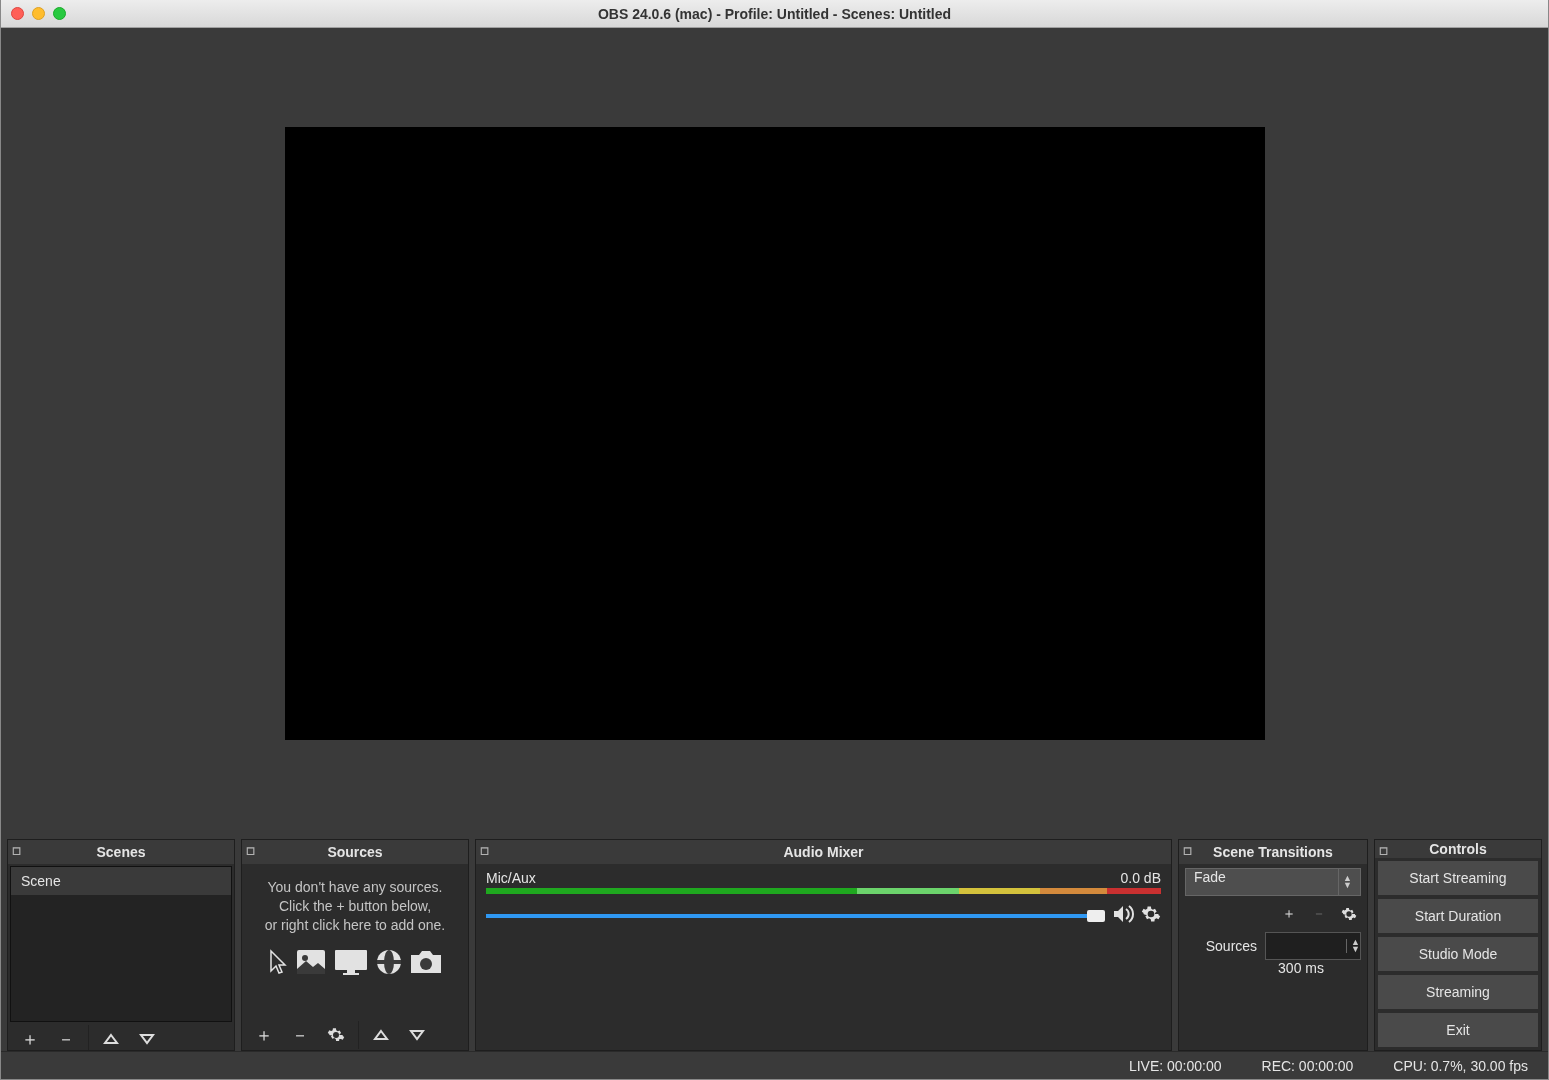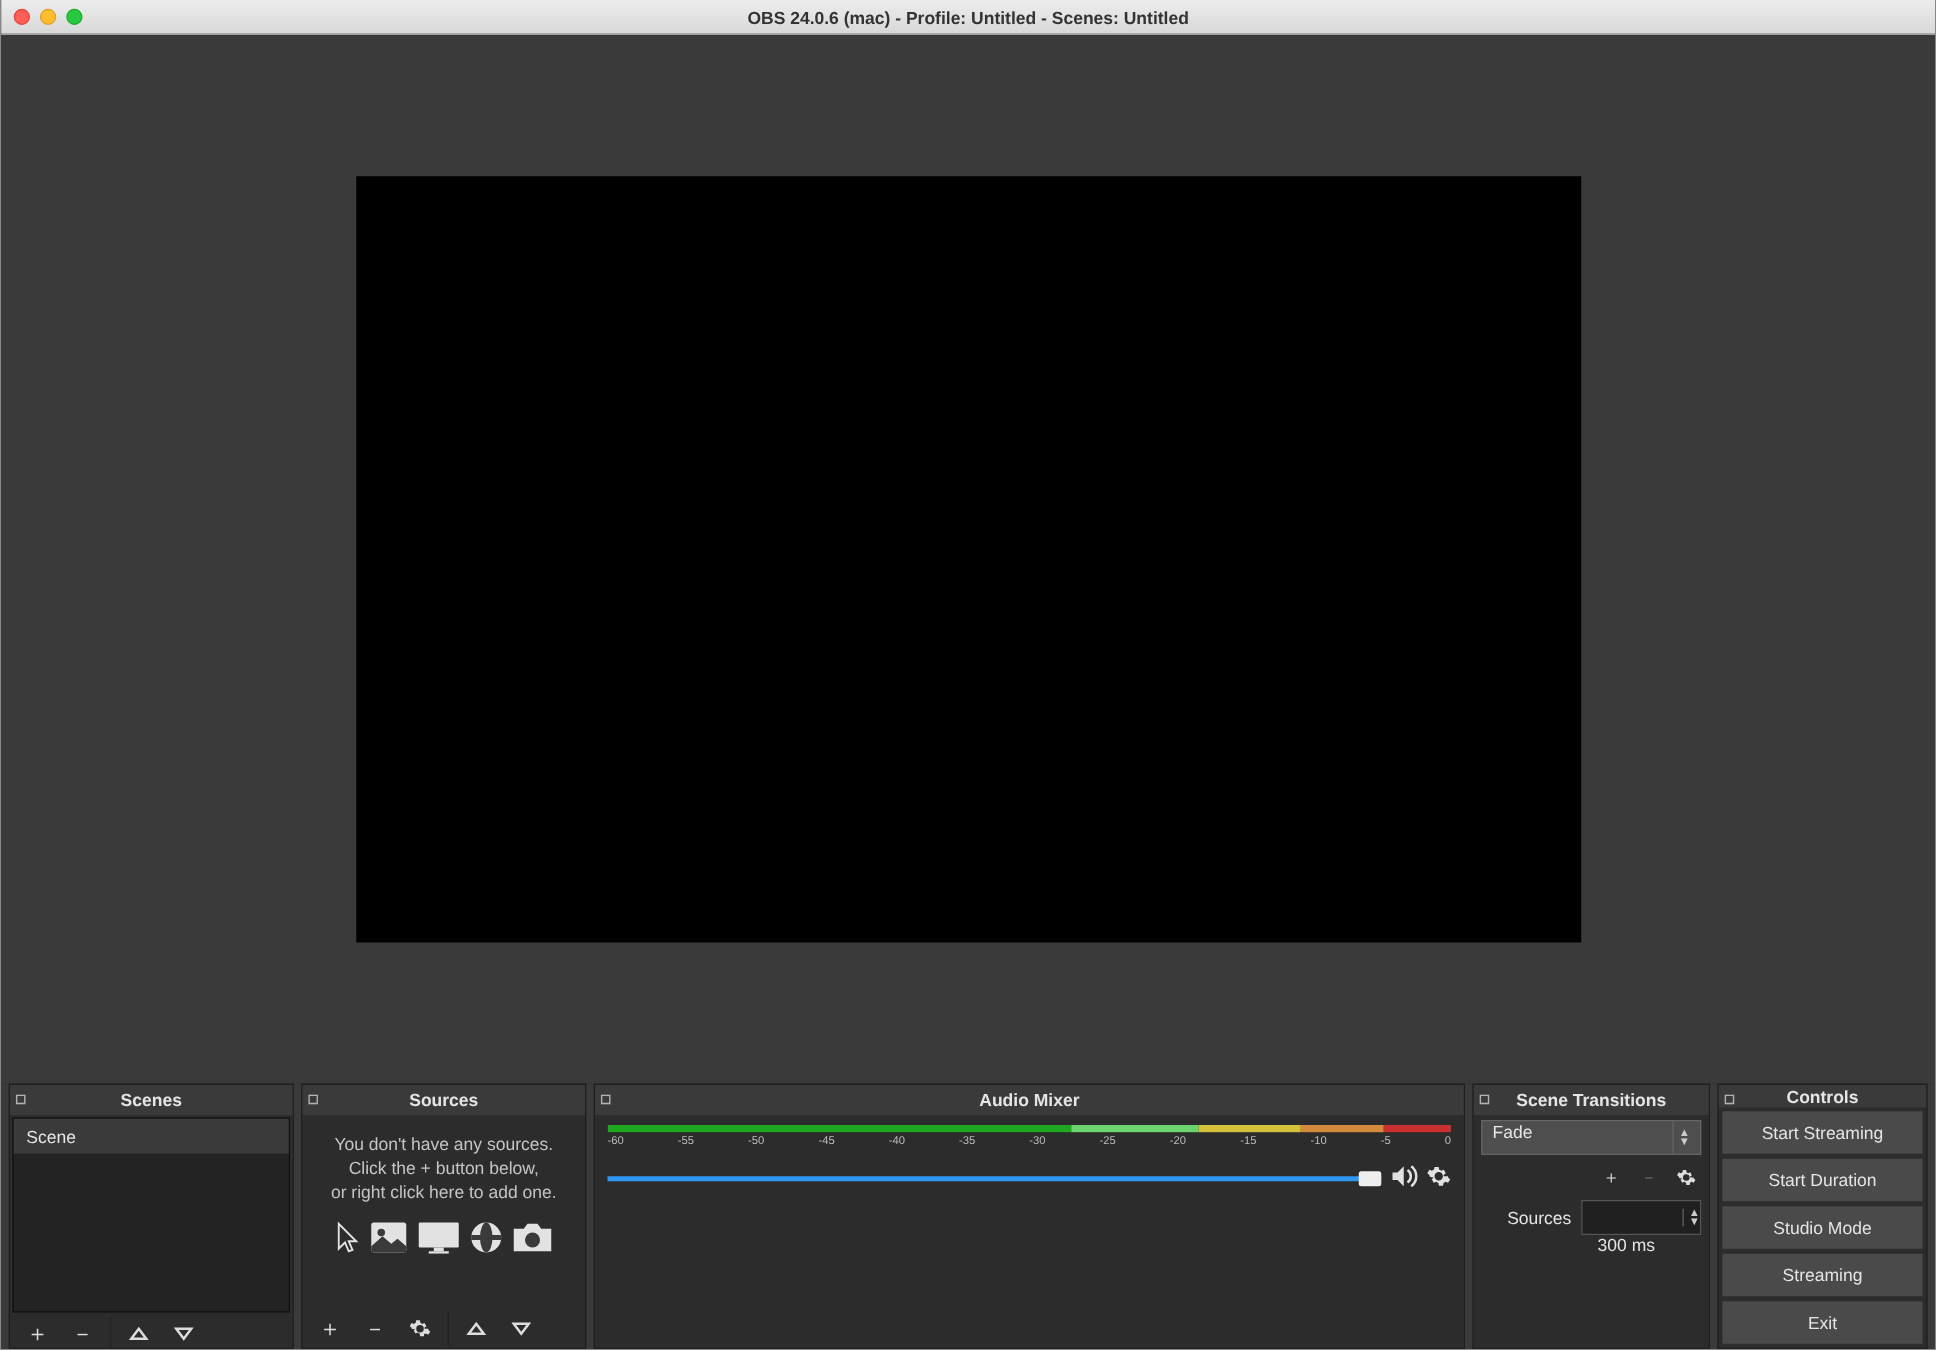--- a/index.html
+++ b/index.html
@@ -204,42 +204,31 @@
       </div>
     </div>
 
     <div class="dock mixer">
       <div class="dock-head">
         <span class="detach">◻</span>
         <span>Audio Mixer</span>
       </div>
       <div class="dock-body mixer-body">
         <div class="mixer-row">
+          <div class="mixer-top">
+            <span>Mic/Aux</span>
+            <span>0.0 dB</span>
+          </div>
           <div class="meter-wrap">
             <div class="meter">
               <div class="seg g1"></div>
                 <div class="seg g2"></div>
                 <div class="seg y1"></div>
                 <div class="seg o1"></div>
                 <div class="seg r1"></div>
-            </div>
-            <div class="ticks">
-              <span>-60</span>
-                <span>-55</span>
-                <span>-50</span>
-                <span>-45</span>
-                <span>-40</span>
-                <span>-35</span>
-                <span>-30</span>
-                <span>-25</span>
-                <span>-20</span>
-                <span>-15</span>
-                <span>-10</span>
-                <span>-5</span>
-                <span>0</span>
             </div>
           </div>
           <div class="slider-row">
             <div class="slider"></div>
             <div class="mixer-icons">
               <span><svg width="22" height="20" viewBox="0 0 22 20">
                     <path d="M1 7 h4 l5-5 v16 l-5-5 h-4 z"></path>
                     <path d="M13 5 a6 6 0 010 10" fill="none" stroke="#e2e2e2" stroke-width="2"></path>
                     <path d="M16 2 a10 10 0 010 16" fill="none" stroke="#e2e2e2" stroke-width="2"></path>
                   </svg></span>
@@ -296,14 +285,19 @@
         <div class="ctrl-btn">Start Streaming</div>
         <div class="ctrl-btn">Start Duration</div>
         <div class="ctrl-btn">Studio Mode</div>
         <div class="ctrl-btn">Streaming</div>
         <div class="ctrl-btn">Exit</div>
       </div>
     </div>
 
   </div>
 
+  <div class="statusbar">
+    <span>LIVE: 00:00:00</span>
+    <span>REC: 00:00:00</span>
+    <span>CPU: 0.7%, 30.00 fps</span>
+  </div>
 
 </div>
 
 </body></html>

